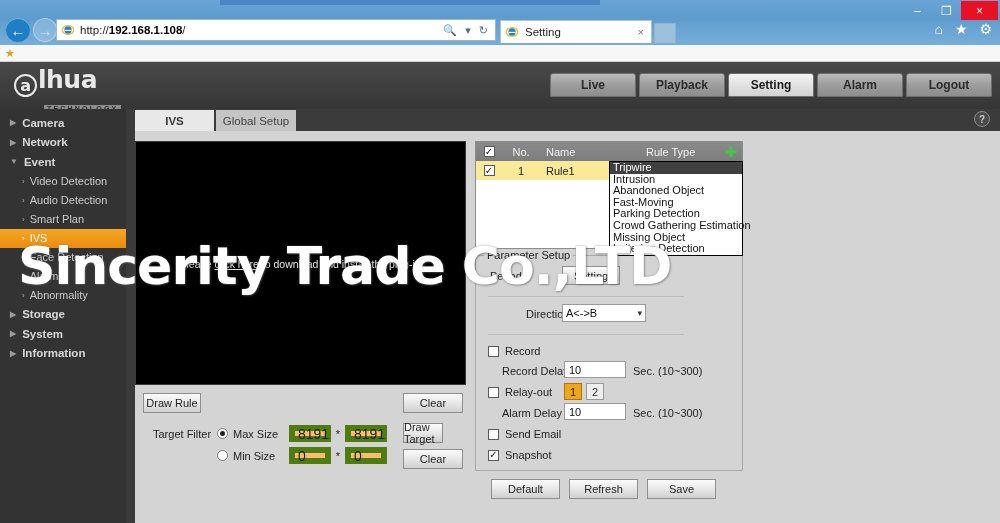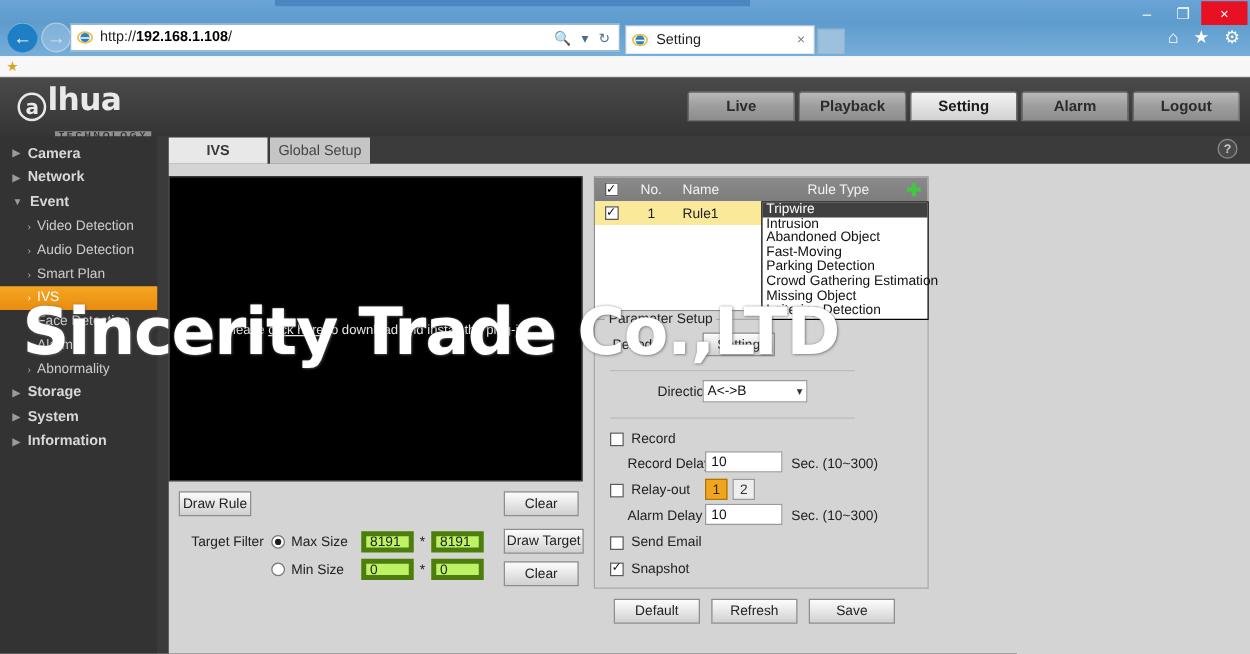--- a/index.html
+++ b/index.html
@@ -167,22 +167,22 @@
   .tf-row { display: flex; align-items: center; height: 21px; }
   .radio {
     width: 11px; height: 11px; border-radius: 50%; border: 1px solid #767676;
     background: #fff; margin-right: 5px; position: relative; flex: 0 0 auto;
   }
   .radio.on::after {
     content: ''; position: absolute; left: 2px; top: 2px; width: 5px; height: 5px;
     border-radius: 50%; background: #1d1d1d;
   }
   .tinput {
-    height: 17px; border: 4px solid #4d7c0f; background: #bef264;
-    font-size: 11px; color: #222; padding: 0 3px; display: flex; align-items: center;
+    height: 17px; border: 6px solid #4d7c0f; background: #fdba74;
+    font-size: 14px; color: #222; padding: 0 3px; display: flex; align-items: center;
   }
 
   
   .rightcol { position: absolute; left: 340px; top: 10px; width: 268px; }
 
   .rule-table { width: 268px; height: 108px; border: 1px solid #8c8c8c; background: #ffffff; }
   .rt-head {
     display: flex; align-items: center; height: 19px;
     background: linear-gradient(180deg,#8a8a8a 0%,#7d7d7d 100%);
     color: #f2f2f2; font-size: 11px;
@@ -410,21 +410,21 @@
             </div>
 
             <div class="tf-row" style="position:absolute;left:82px;top:52px;">
               <div class="radio"></div>
               <div class="lbl" style="width:56px;">Min Size</div>
               <div class="tinput" style="width:42px;">0</div>
               <div class="lbl" style="width:14px;text-align:center;">*</div>
               <div class="tinput" style="width:42px;">0</div>
             </div>
 
-            <div class="btn" style="position:absolute;left:268px;top:30px;width:64px;">Draw Target</div>
+            <div class="btn" style="position:absolute;left:268px;top:30px;width:40px;">Draw Target</div>
             <div class="btn" style="position:absolute;left:268px;top:56px;width:60px;">Clear</div>
           </div>
         </div>
 
         <div class="rightcol">
           <div class="rule-table">
             <div class="rt-head">
               <div class="c-chk">
                   <span class="chk">✓</span>
                 </div>

